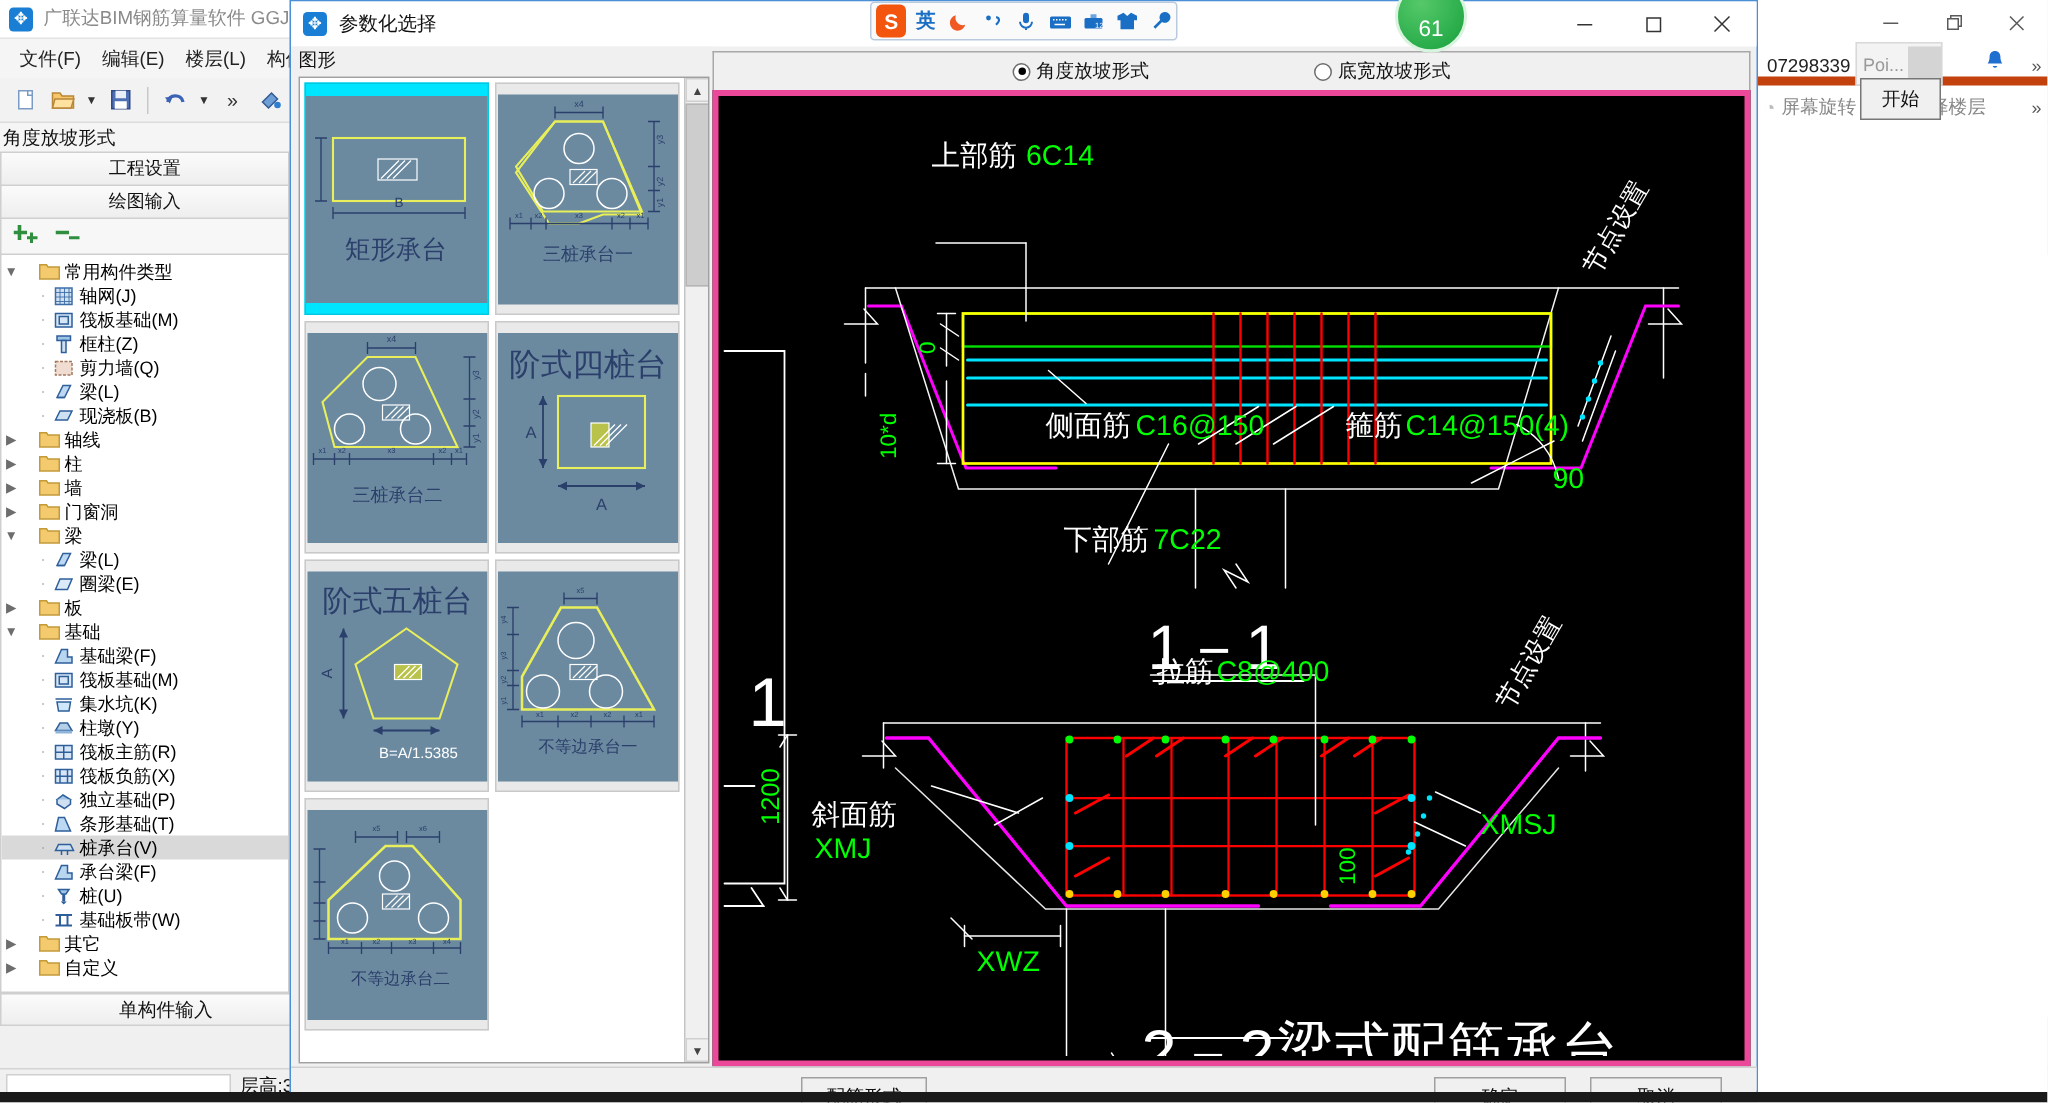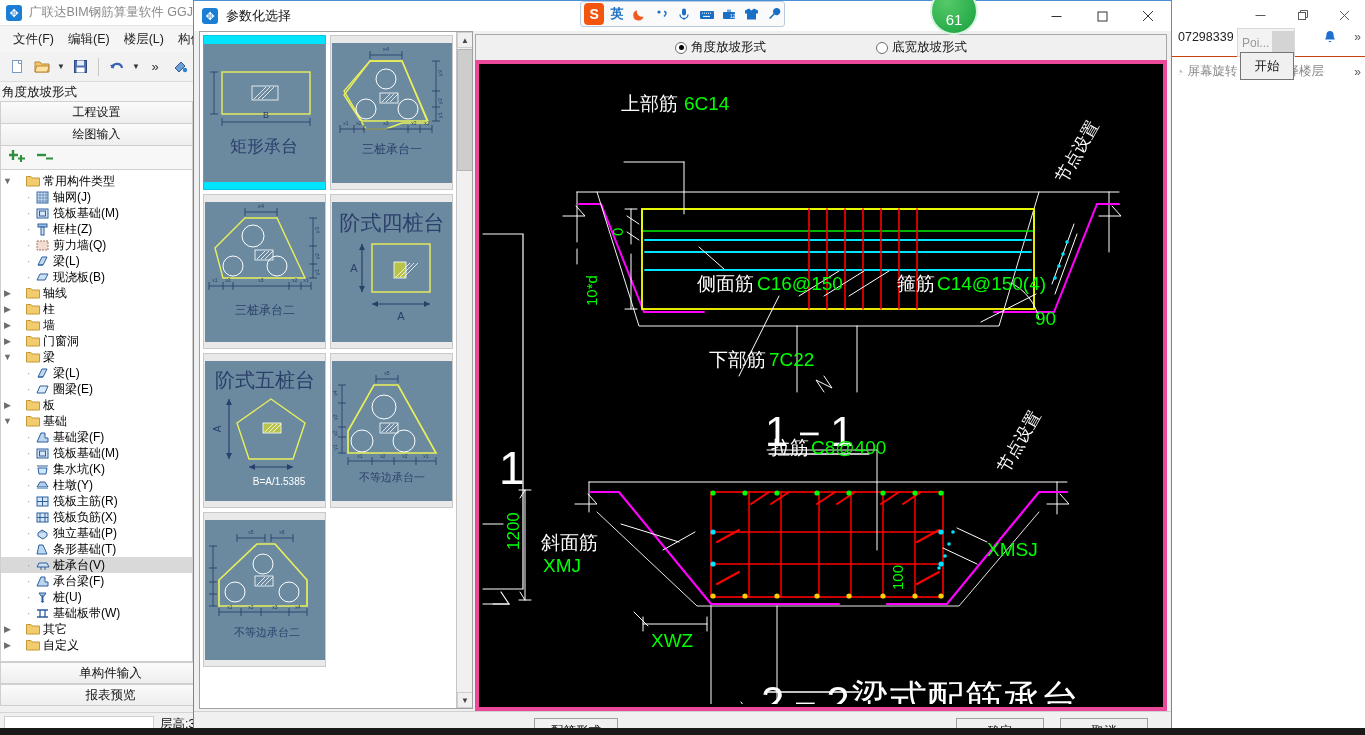--- a/index.html
+++ b/index.html
@@ -89,22 +89,22 @@
     font-family:"Liberation Mono","DejaVu Sans Mono",monospace;
     font-size:12.5px; color:#111; display:flex; align-items:center; justify-content:flex-end; padding-right:6px;
   }
 
   
   #right-strip { position:absolute; left:1172px; top:0; width:193px; height:735px; background:#fff; }
   #rs-titlebar { position:absolute; left:0; top:0; width:193px; height:30px; background:#fff; display:flex; align-items:center; justify-content:flex-end; }
   .wbtn { width:42px; height:30px; display:flex; align-items:center; justify-content:center; color:#555; font-size:13px; }
   #rs-row1 {
     position:absolute; left:0; top:30px; width:193px; height:27px;
-    display:flex; align-items:flex-start; font-size:12.5px; color:#222; white-space:nowrap;
-    border-bottom:1px solid #c2410c;
+    display:flex; align-items:flex-end; font-size:12.5px; color:#222; white-space:nowrap;
+    border-bottom:6px solid #c2410c;
   }
   #rs-row2 {
     position:absolute; left:0; top:57px; width:193px; height:29px;
     display:flex; align-items:center; font-size:12.5px; color:#888; white-space:nowrap;
   }
   .chev { position:absolute; right:4px; color:#555; font-size:12px; }
   #bell { color:#1f6fd0; font-size:14px; }
   #poi-pop {
     position:absolute; left:1237px; top:28px; width:58px; height:29px;
     background:#f3f3f3; border:1px solid #d8d8d8;
@@ -565,21 +565,20 @@
         <span class="ticon">
           <svg width="14" height="12" viewBox="0 0 14 12">
             <path d="M0.5 1.5h4.5l1 1.5H13.5v8H0.5z" fill="#f3cb6e" stroke="#c49a38"></path>
           </svg>
         </span>
         <span>自定义</span>
       </div>
     </div>
 
   <div class="nav-bot" id="nav-bot-1">单构件输入</div>
-  <div class="nav-bot" id="nav-bot-2">报表预览</div>
 
   <div id="app-status">
     <div id="status-left"></div>
     <span id="status-floor">层高:3.</span>
   </div>
   <div id="fps-box">26.3 FPS</div>
 
   <div id="right-strip">
     <div id="rs-titlebar">
       <span class="wbtn">
@@ -693,20 +692,21 @@
         <svg width="14" height="14" viewBox="0 0 14 14">
             <path d="M2 2l10 10M12 2L2 12" stroke="#333"></path>
           </svg>
       </span>
     </span>
   </div>
 
   <div id="dlg-body">
 
     <div id="shapes-panel">
+      <div id="shapes-label">图形</div>
       <div id="shapes-scrollwrap">
         <div id="shapes-grid">
             <div class="shape-cell selected">
               <div class="shape-inner">
                 <svg width="120" height="140" viewBox="0 0 120 140">
         <rect x="18" y="28" width="88" height="42" fill="none" stroke="#e8ef5a" stroke-width="1.4"></rect>
         <rect x="48" y="42" width="26" height="14" fill="none" stroke="#ffffff" stroke-width=".8"></rect>
      <path d="M50 55 l12 -12 M54 55 l12 -12 M58 55 l12 -12" stroke="#ffffff" stroke-width=".8"></path>
         <path d="M10 28 L10 70" stroke="#2b3f6b" stroke-width=".9"></path>
                   <path d="M6 28 L14 28" stroke="#2b3f6b" stroke-width=".9"></path>

